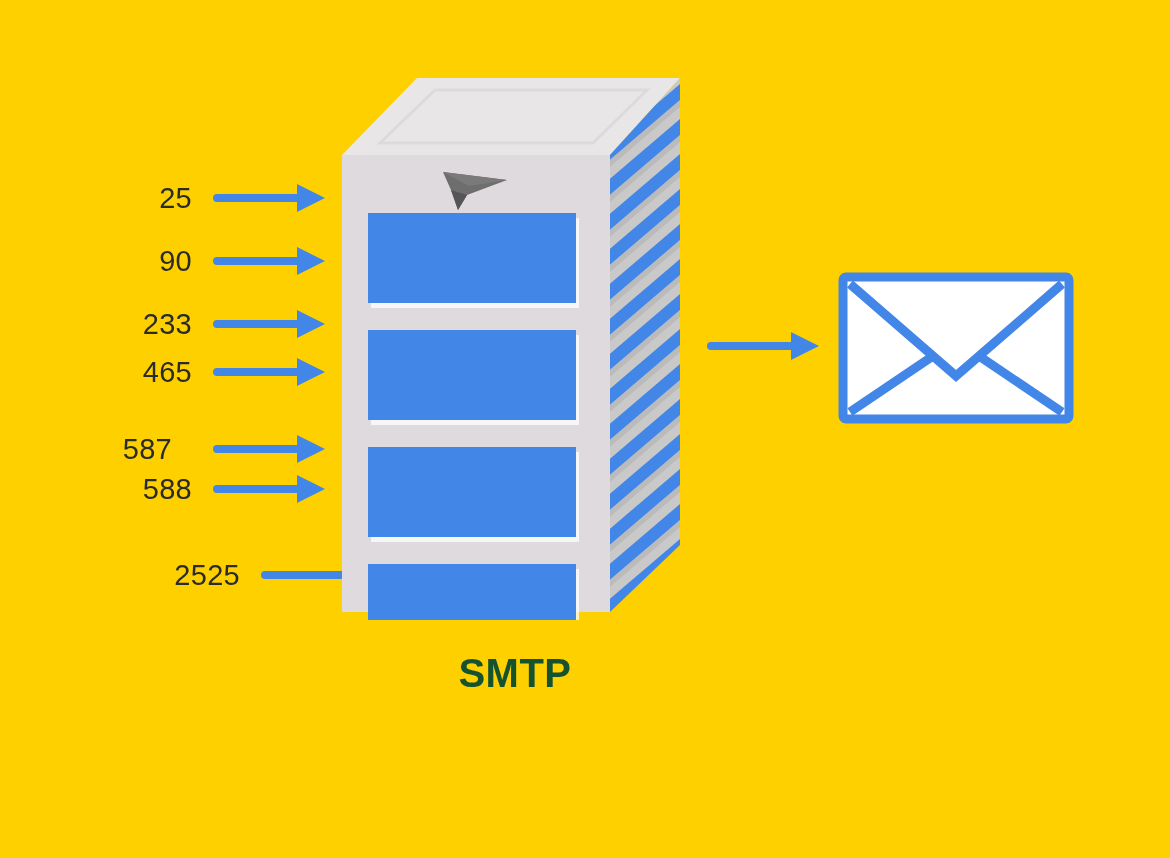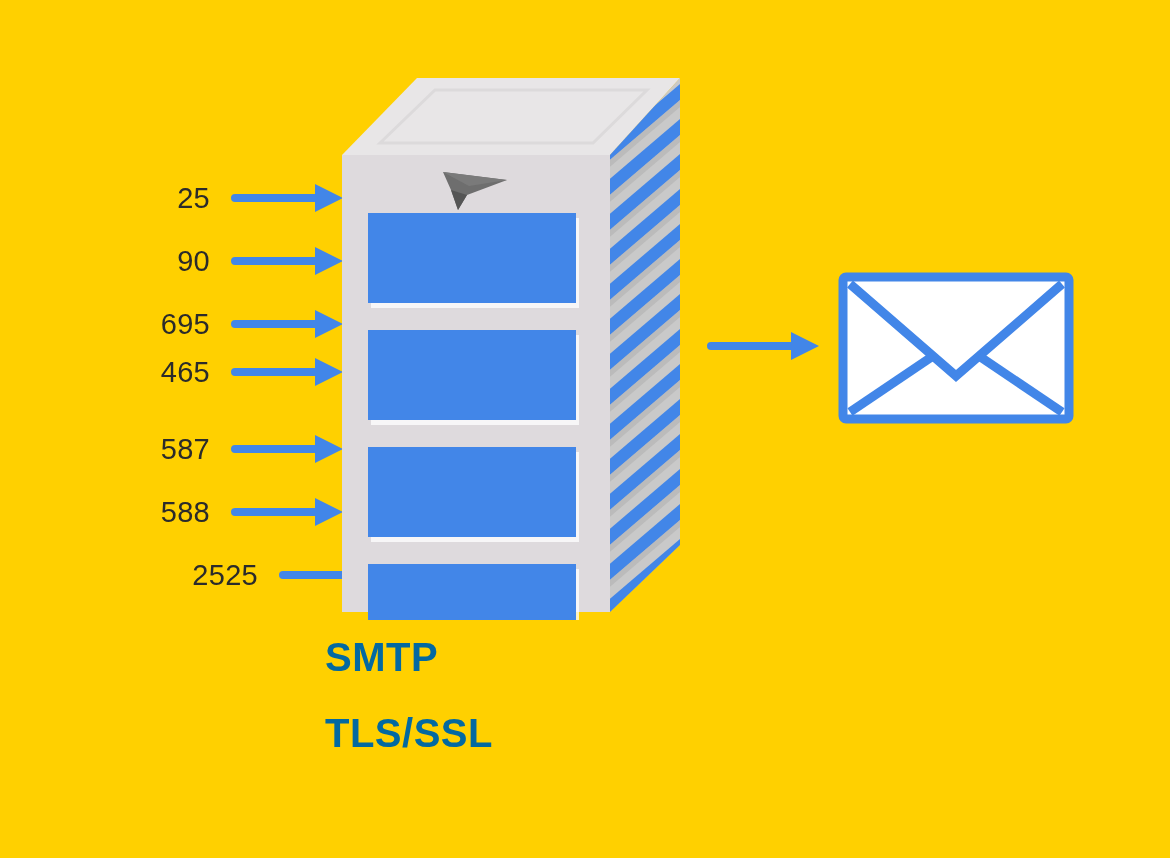--- a/index.html
+++ b/index.html
@@ -21,21 +21,20 @@
   }
   
   .port-row {
     position: absolute;
     left: 0;
     width: 330px;
     height: 40px;
     display: flex;
     align-items: center;
     justify-content: flex-end;
-    padding-left: 18px;
   }
   .port-label {
     color: #2b2b2b;
     font-size: 29px;
     line-height: 1;
     letter-spacing: 0.3px;
     white-space: nowrap;
     font-family: "Liberation Sans", sans-serif;
   }
   .arrow {
@@ -66,26 +65,28 @@
     left: 838px;
     top: 272px;
     width: 236px;
     height: 152px;
   }
   
   .caption {
     position: absolute;
     left: 325px;
     width: 380px;
-    color: #0369a1;
+    text-align: center;
+    color: #14532d;
     font-weight: bold;
     font-size: 40px;
     line-height: 1.05;
     letter-spacing: 0.5px;
     font-family: "Liberation Sans", sans-serif;
+    margin-top: 16px;
   }
   #caption-1 { top: 636px; }
   #caption-2 { top: 712px; }
 </style>
 </head>
 <body>
 
 <div id="stage">
 
   <div id="bg"></div>
@@ -97,38 +98,38 @@
           <path d="M5,13 L85,13 L85,3 L113,17 L85,31 L85,21 L5,21 A4,4 0 0 1 5,13 Z" fill="#4286E8"></path>
         </svg>
       </div>
       <div class="port-row" style="top: 241px;">
         <span class="port-label">90</span>
         <svg class="arrow" viewBox="0 0 118 34">
           <path d="M5,13 L85,13 L85,3 L113,17 L85,31 L85,21 L5,21 A4,4 0 0 1 5,13 Z" fill="#4286E8"></path>
         </svg>
       </div>
       <div class="port-row" style="top: 304px;">
-        <span class="port-label">695</span>
+        <span class="port-label">233</span>
         <svg class="arrow" viewBox="0 0 118 34">
           <path d="M5,13 L85,13 L85,3 L113,17 L85,31 L85,21 L5,21 A4,4 0 0 1 5,13 Z" fill="#4286E8"></path>
         </svg>
       </div>
       <div class="port-row" style="top: 352px;">
         <span class="port-label">465</span>
         <svg class="arrow" viewBox="0 0 118 34">
           <path d="M5,13 L85,13 L85,3 L113,17 L85,31 L85,21 L5,21 A4,4 0 0 1 5,13 Z" fill="#4286E8"></path>
         </svg>
       </div>
-      <div class="port-row" style="top: 429px;">
+      <div class="port-row" style="top: 429px; gap: 20px;">
         <span class="port-label">587</span>
         <svg class="arrow" viewBox="0 0 118 34">
           <path d="M5,13 L85,13 L85,3 L113,17 L85,31 L85,21 L5,21 A4,4 0 0 1 5,13 Z" fill="#4286E8"></path>
         </svg>
       </div>
-      <div class="port-row" style="top: 492px;">
+      <div class="port-row" style="top: 469px;">
         <span class="port-label">588</span>
         <svg class="arrow" viewBox="0 0 118 34">
           <path d="M5,13 L85,13 L85,3 L113,17 L85,31 L85,21 L5,21 A4,4 0 0 1 5,13 Z" fill="#4286E8"></path>
         </svg>
       </div>
       <div class="port-row" style="top: 555px; margin-left: 48px;">
         <span class="port-label">2525</span>
         <svg class="arrow" viewBox="0 0 118 34">
           <path d="M5,13 L85,13 L85,3 L113,17 L85,31 L85,21 L5,21 A4,4 0 0 1 5,13 Z" fill="#4286E8"></path>
         </svg>
@@ -214,15 +215,14 @@
       <rect x="5" y="5" width="226" height="142" rx="3" ry="3" fill="#FFFFFF" stroke="#4286E8" stroke-width="9"></rect>
 
       <path d="M12,12 L118,104 L224,12" fill="none" stroke="#4286E8" stroke-width="9" stroke-linejoin="miter"></path>
 
       <path d="M12,140 L95,84" fill="none" stroke="#4286E8" stroke-width="9"></path>
       <path d="M224,140 L141,84" fill="none" stroke="#4286E8" stroke-width="9"></path>
     </svg>
   </div>
 
   <div class="caption" id="caption-1">SMTP</div>
-  <div class="caption" id="caption-2">TLS/SSL</div>
 
 </div>
 
 </body></html>

